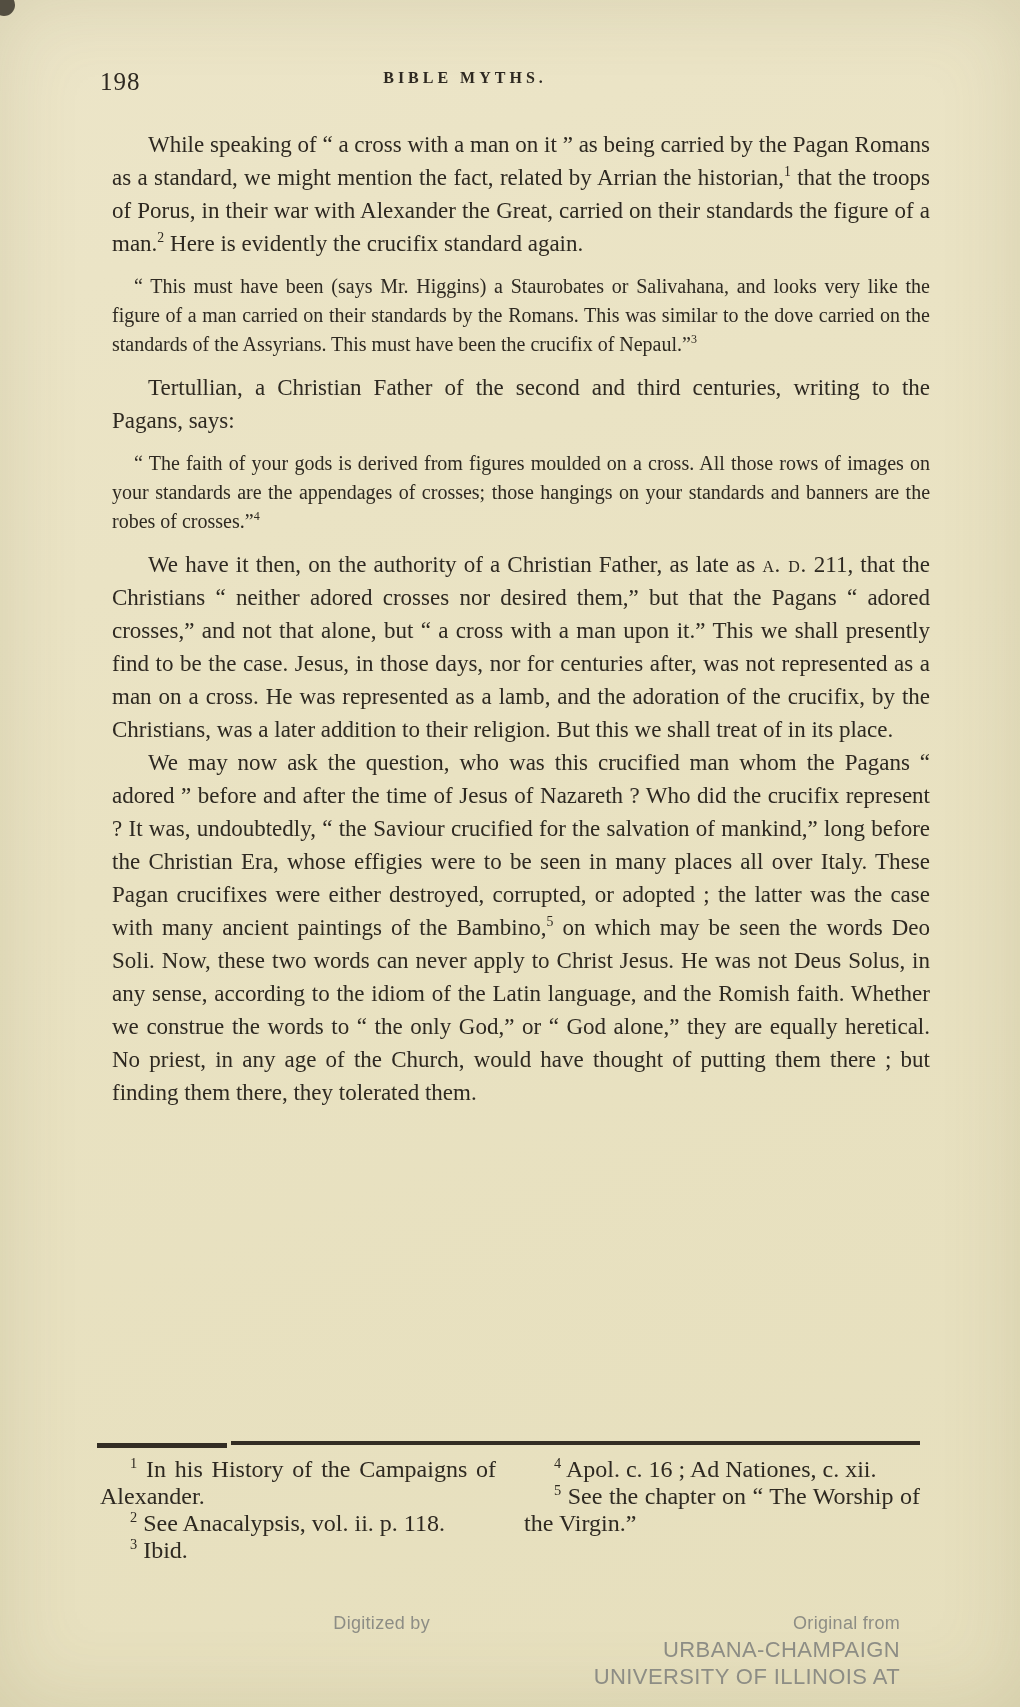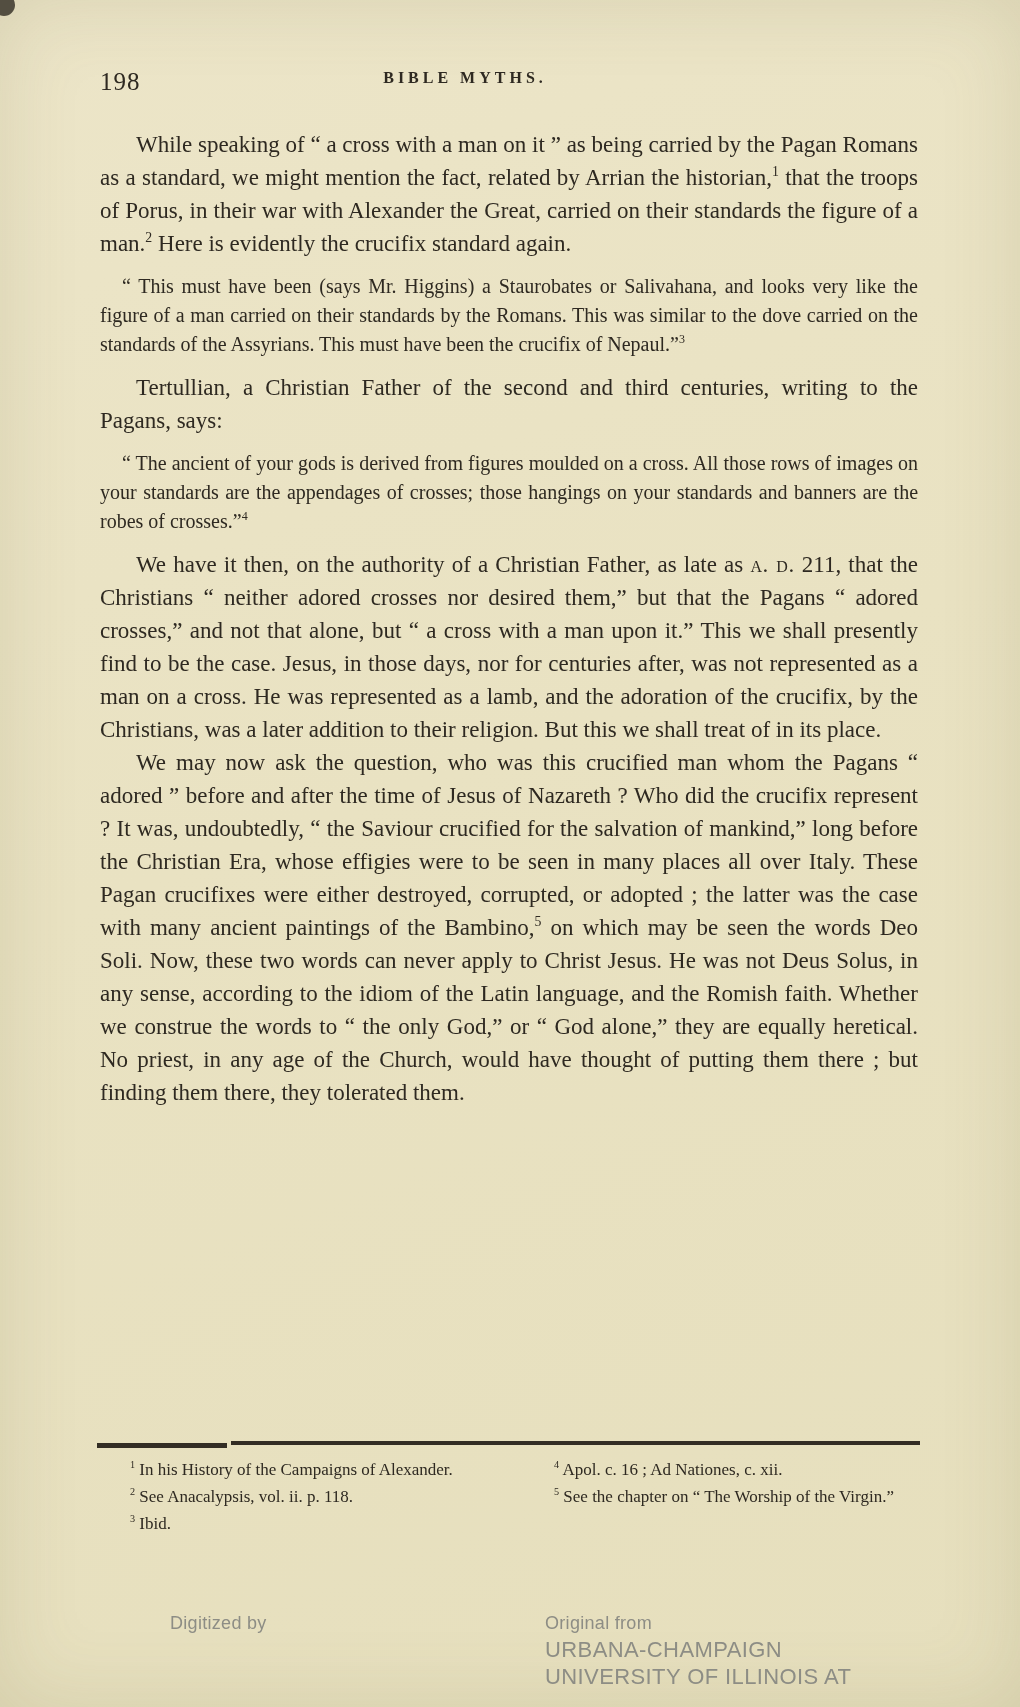--- a/index.html
+++ b/index.html
@@ -22,44 +22,44 @@
   .page-num {
     position:absolute; left:100px; top:0;
     font-size:25px; letter-spacing:1px;
   }
   .running-head {
     position:absolute; left:0; top:1px; width:930px;
     text-align:center; font-weight:bold; font-size:16px; letter-spacing:4px;
   }
   
   .text-block {
-    position:absolute; top:128px; left:100px; width:818px;
+    position:absolute; top:128px; left:112px; width:818px;
     font-size:23px; line-height:33px;
     text-align:justify;
   }
   .para { margin:0; text-indent:36px; }
   .quote { margin:12px 0 12px 0; font-size:20px; line-height:29px; text-indent:22px; }
   .sup { font-size:60%; vertical-align:super; line-height:0; }
   .sc  { font-variant:small-caps; letter-spacing:0.5px;font-family:Liberation Serif, serif; }
   
   .fn-rule { position:absolute; top:1440px; left:97px; width:823px; height:8px; }
   .fn-rule .seg-left  { position:absolute; left:0;   top:3px; width:130px; height:5px; background:#332d24; }
   .fn-rule .seg-right { position:absolute; left:134px; top:1px; width:689px; height:4px; background:#332d24; }
   
   .footnotes {
     position:absolute; top:1456px; left:100px; width:820px;
     display:flex; gap:28px;
-    font-size:17px; line-height:27px;
+    font-size:24px; line-height:27px;
   }
   .fn-col { width:396px; text-align:justify; }
   .fn { margin:0; text-indent:30px; }
   
   .scan-credits { position:absolute; top:1610px; left:0; width:100%;
     font-family:"Liberation Sans", sans-serif; color:#8d8d85; }
-  .credit { position:absolute; text-align:left; }
+  .credit { position:absolute; text-align:right; }
   .credit-left  { left:170px; width:260px; }
   .credit-right { left:545px; width:355px; }
   .credit-small { font-size:18px; line-height:26px; letter-spacing:0.3px; }
   .credit-large { font-size:22px; line-height:27px; letter-spacing:0.4px; }
 </style>
 </head>
 <body>
 
 <div class="page">
 
@@ -67,21 +67,21 @@
 
   <header class="running-header">
     <span class="page-num">198</span>
     <span class="running-head">BIBLE MYTHS.</span>
   </header>
 
   <main class="text-block">
     <p class="para"><span>While speaking of “ </span><span class="i">a cross with a man on it</span><span> ” as being carried by the Pagan Romans as a </span><span class="i">standard</span><span>, we might mention the fact, related by Arrian the historian,</span><span class="sup">1</span><span> that the troops of Porus, in their war with Alexander the Great, carried on their standards </span><span class="i">the figure of a man.</span><span class="sup">2</span><span> Here is evidently the </span><span class="i">crucifix standard</span><span> again.</span></p>
     <p class="quote"><span>“ This must have been (says Mr. Higgins) a Staurobates or Salivahana, and looks very like the figure of a man carried on their standards by the Romans. This was similar to the dove carried on the standards of the Assyrians. This must have been the crucifix of Nepaul.”</span><span class="sup">3</span></p>
     <p class="para"><span>Tertullian, a Christian Father of the second and third centuries, writing to the Pagans, says:</span></p>
-    <p class="quote"><span>“ The ancient of </span><span class="i">your</span><span> gods is derived from </span><span class="i">figures moulded on a cross.</span><span> All those rows of </span><span class="i">images on your standards</span><span> are the appendages of crosses; those hangings on your standards and banners are the robes of crosses.”</span><span class="sup">4</span></p>
+    <p class="quote"><span>“ The faith of </span><span class="i">your</span><span> gods is derived from </span><span class="i">figures moulded on a cross.</span><span> All those rows of </span><span class="i">images on your standards</span><span> are the appendages of crosses; those hangings on your standards and banners are the robes of crosses.”</span><span class="sup">4</span></p>
     <p class="para"><span>We have it then, on the authority of a Christian Father, as late as </span><span class="sc">a. d.</span><span> 211, that the Christians “ </span><span class="i">neither adored crosses nor desired them</span><span>,” but that the </span><span class="i">Pagans</span><span> “ adored crosses,” and not that alone, but “ </span><span class="i">a cross with a man upon it.</span><span>” This we shall presently find to be the case. Jesus, in those days, nor for centuries after, was </span><span class="i">not</span><span> represented as a </span><span class="i">man on a cross.</span><span> He was represented as a </span><span class="i">lamb</span><span>, and the adoration of the crucifix, by the Christians, was a later addition to their religion. But this we shall treat of in its place.</span></p>
     <p class="para"><span>We may now ask the question, who was this </span><span class="i">crucified man</span><span> whom the Pagans “ </span><span class="i">adored</span><span> ” before and after the time of Jesus of Nazareth ? Who did the crucifix represent ? It was, undoubtedly, “ the Saviour crucified for the salvation of mankind,” long before the Christian Era, </span><span class="i">whose effigies were to be seen in many places all over Italy.</span><span> These Pagan crucifixes were either destroyed, corrupted, or adopted ; the latter was the case with many ancient paintings of the </span><span class="i">Bambino,</span><span class="sup">5</span><span> on which may be seen the words </span><span class="i">Deo Soli.</span><span> Now, these two words can never apply to Christ Jesus. He was </span><span class="i">not Deus Solus</span><span>, in any sense, according to the idiom of the Latin language, and the Romish faith. Whether we construe the words to “ the only God,” or “ God alone,” they are equally heretical. No priest, in any age of the Church, would have thought of putting them there ; </span><span class="i">but finding them there</span><span>, they tolerated them.</span></p>
   </main>
 
   <div class="fn-rule">
     <span class="seg-left"></span>
     <span class="seg-right"></span>
   </div>
 
   <section class="footnotes">

